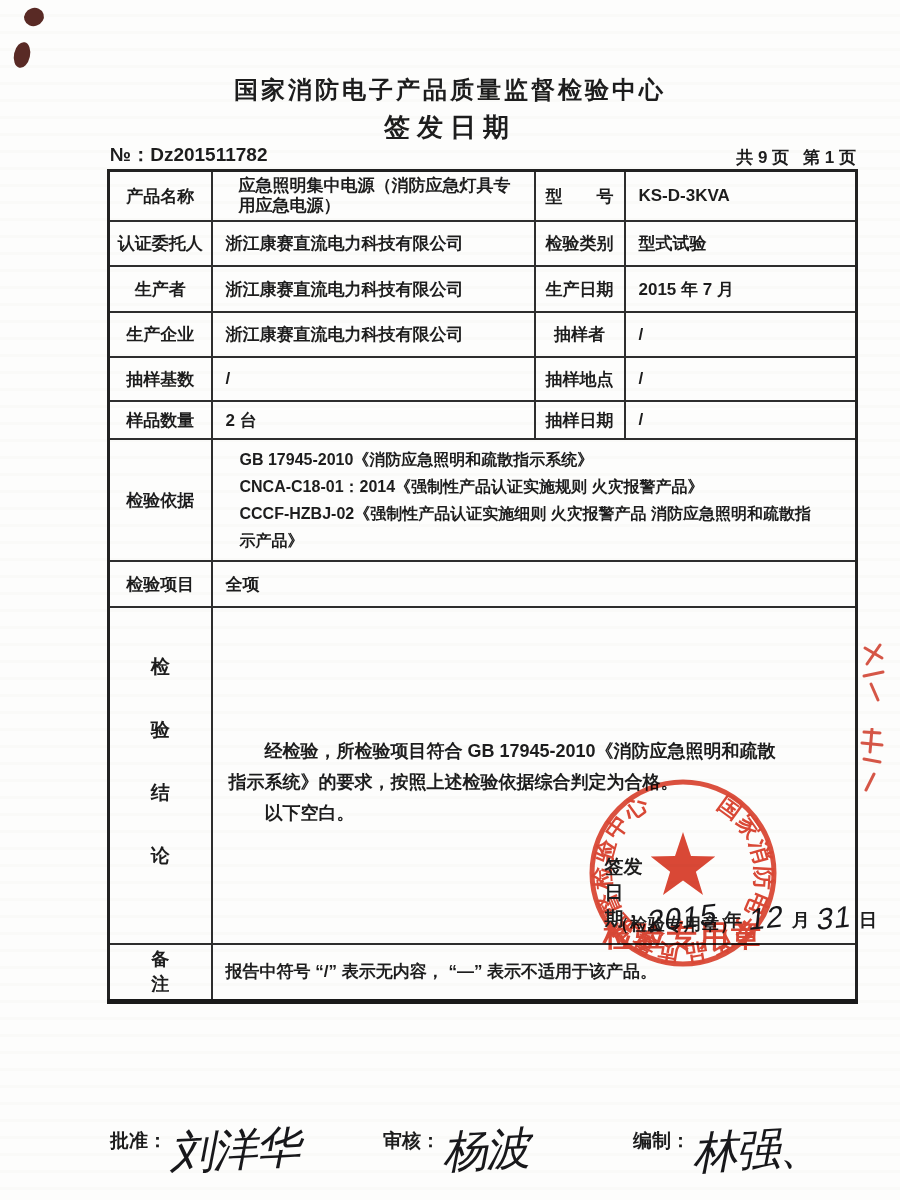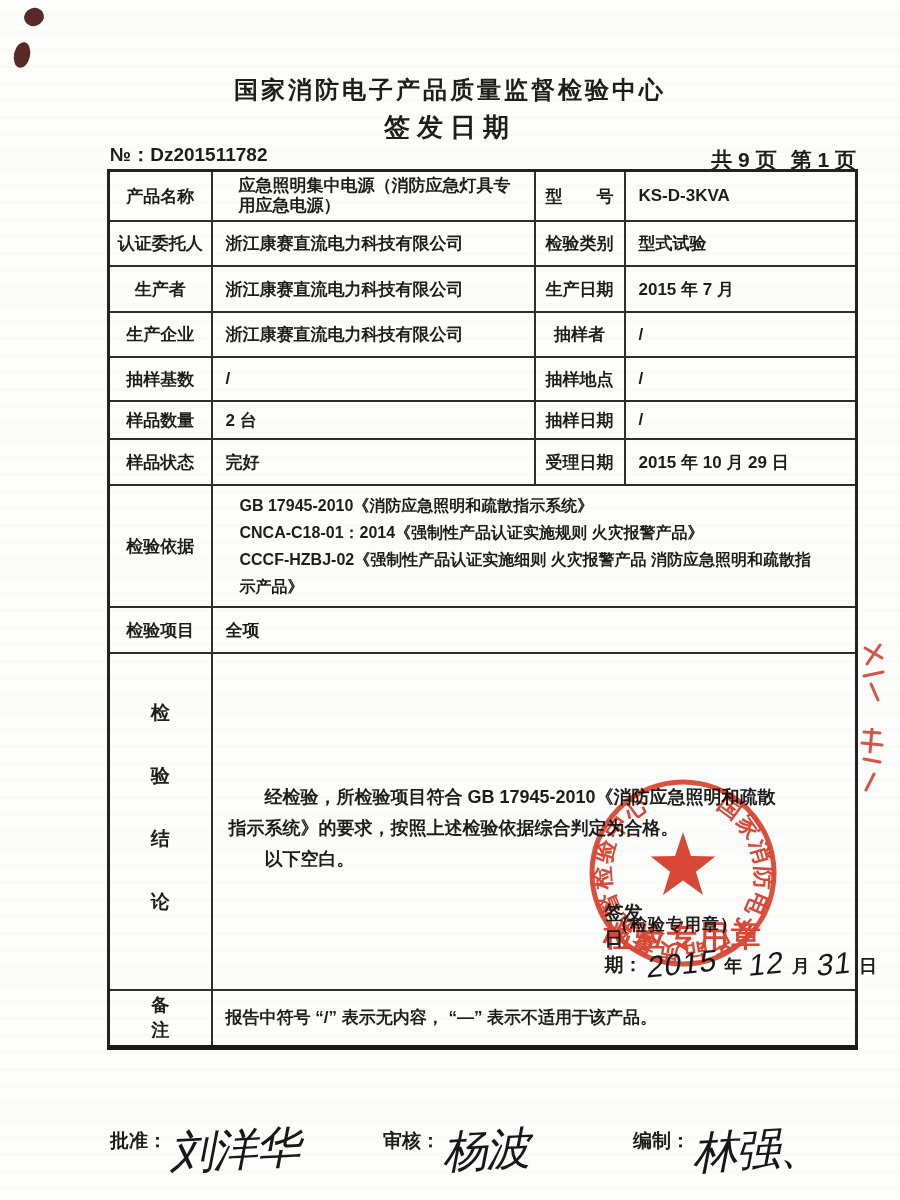--- a/index.html
+++ b/index.html
@@ -7,21 +7,21 @@
   .page {
     position:relative; width:900px; height:1200px; overflow:hidden;
     background:repeating-linear-gradient(180deg,#fdfdfc 0 14px,#fafaf8 14px 17px);
   }
   
   .org-title { position:absolute; top:74px; left:0; width:100%; text-align:center;
     font-size:24px; font-weight:bold; letter-spacing:3px; }
   .doc-title { position:absolute; top:110px; left:0; width:100%; text-align:center;
     font-size:26px; font-weight:bold; letter-spacing:7px; }
   .meta-no { position:absolute; top:142px; left:110px; font-size:19px; font-weight:bold; }
-  .meta-pages { position:absolute; top:146px; right:44px; font-size:21px; font-weight:bold; }
+  .meta-pages { position:absolute; top:146px; right:44px; font-size:17px; font-weight:bold; }
   .meta-pages span { margin-left:14px; }
   
   table.info { position:absolute; left:107px; top:169px; width:748px;
     border-collapse:collapse; table-layout:fixed; border:3px solid #222; }
   table.info td { border:2px solid #2e2e2e; font-size:17px; font-weight:600; vertical-align:middle; }
   td.lbl  { text-align:center; }
   td.val  { padding-left:13px; text-align:left; }
   tr.r1 td { height:49px; } tr.r2 td { height:45px; } tr.r3 td { height:46px;margin-top:32px; }
   tr.r4 td { height:45px; } tr.r5 td { height:44px; } tr.r6 td { height:38px; }
   tr.r7 td { height:46px; } tr.basis td { height:114px;margin-left:35px; } tr.items td { height:46px; }
@@ -113,26 +113,20 @@
       <td class="val">/</td>
       <td class="lbl">抽样地点</td>
       <td class="val">/</td>
     </tr>
     <tr class="r6">
       <td class="lbl">样品数量</td>
       <td class="val">2 台</td>
       <td class="lbl">抽样日期</td>
       <td class="val">/</td>
     </tr>
-    <tr class="r7">
-      <td class="lbl">样品状态</td>
-      <td class="val">完好</td>
-      <td class="lbl">受理日期</td>
-      <td class="val">2015 年 10 月 29 日</td>
-    </tr>
     <tr class="basis">
       <td class="lbl">检验依据</td>
       <td class="val" colspan="3">
         <div class="basis-lines">
           <div>GB 17945-2010《消防应急照明和疏散指示系统》</div>
           <div>CNCA-C18-01：2014《强制性产品认证实施规则 火灾报警产品》</div>
           <div>CCCF-HZBJ-02《强制性产品认证实施细则 火灾报警产品 消防应急照明和疏散指</div>
           <div>示产品》</div>
         </div>
       </td>

